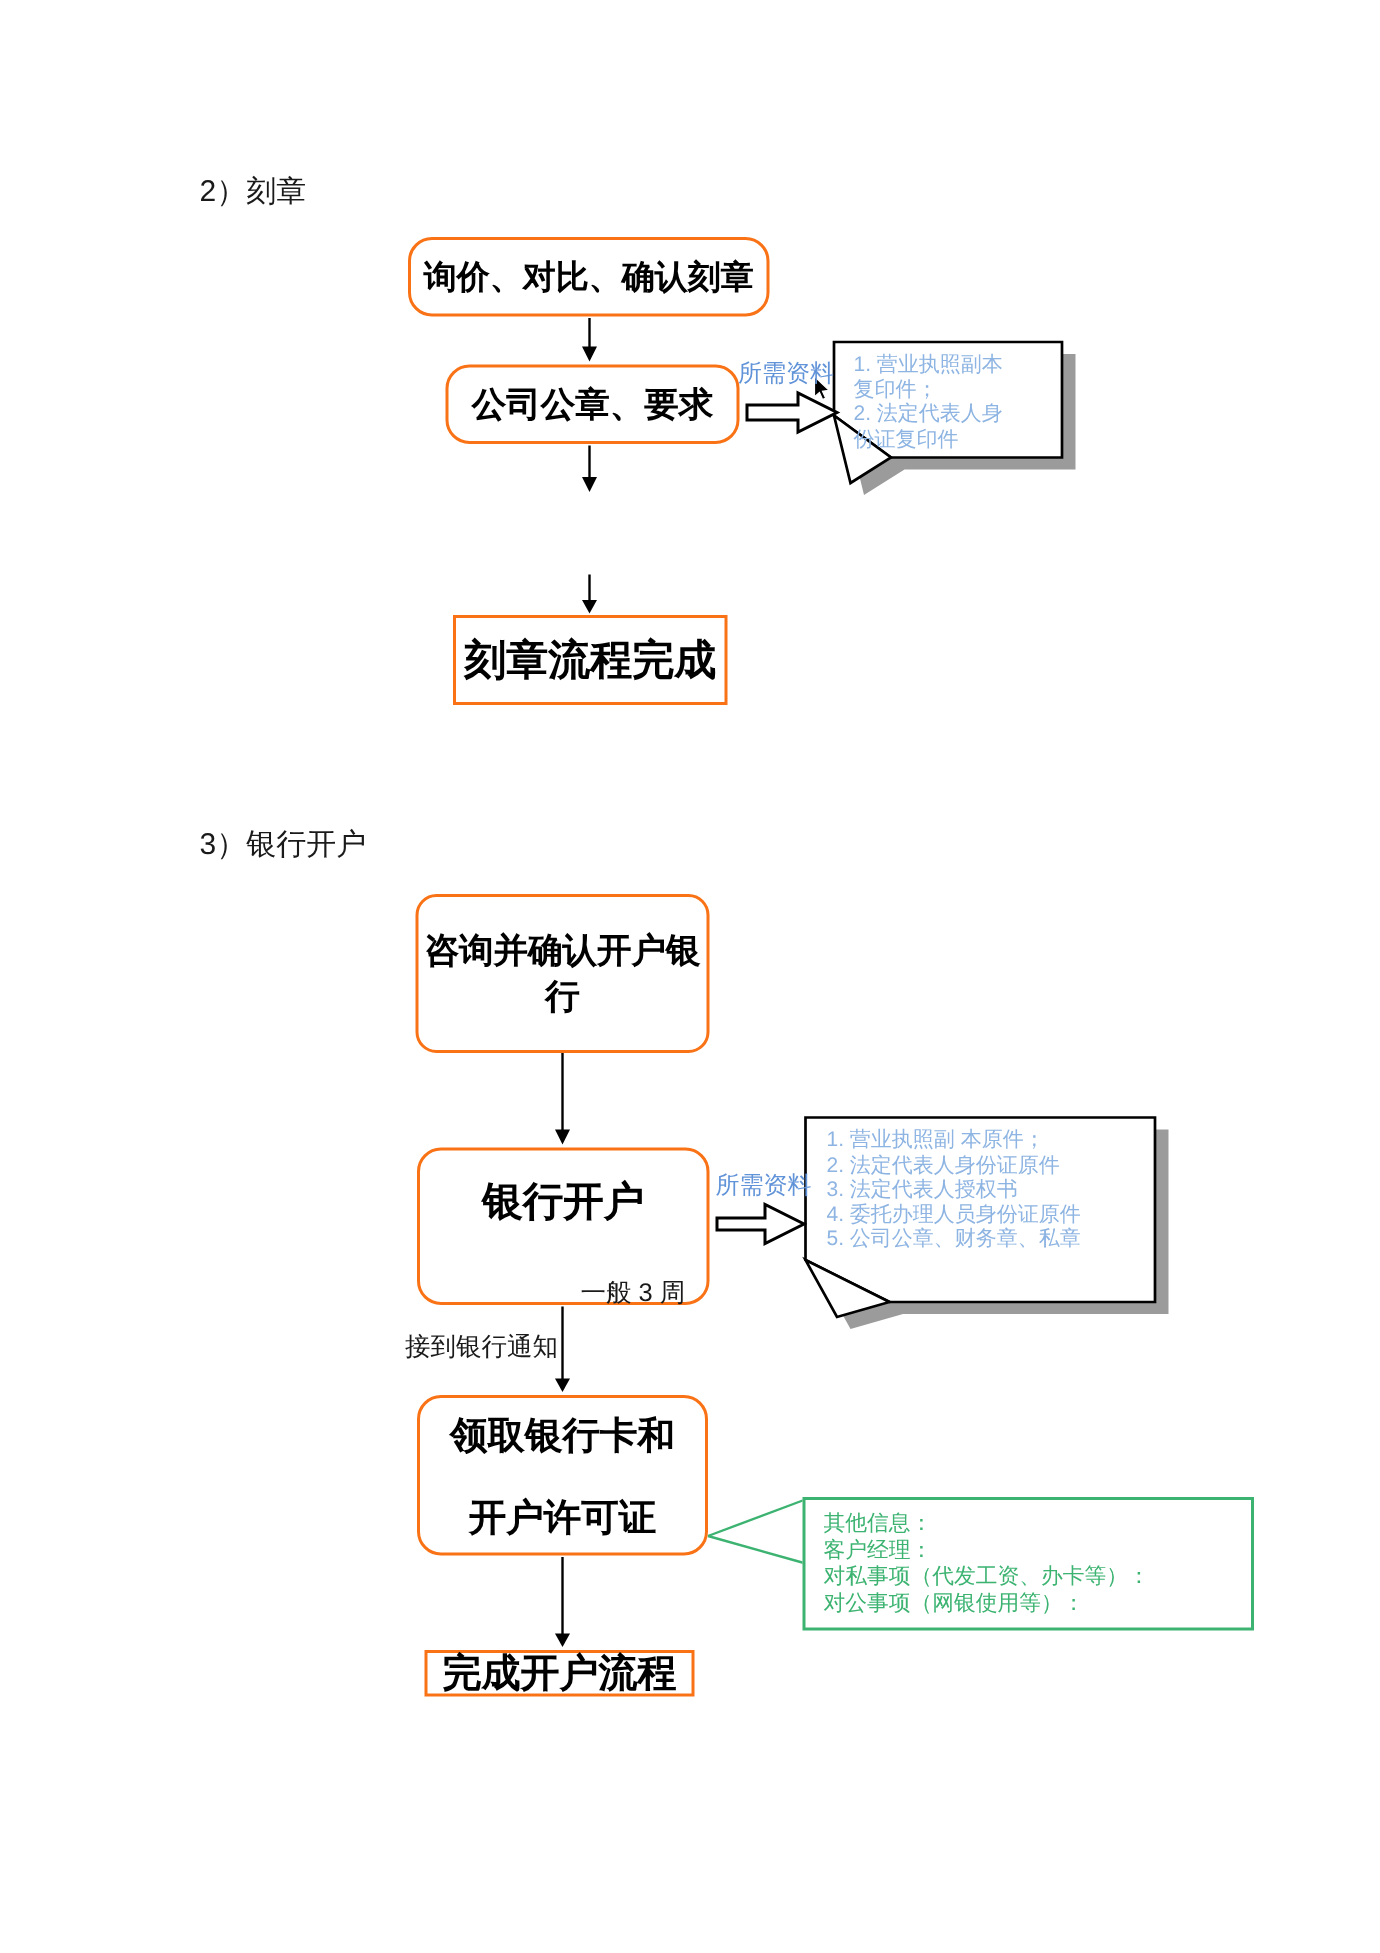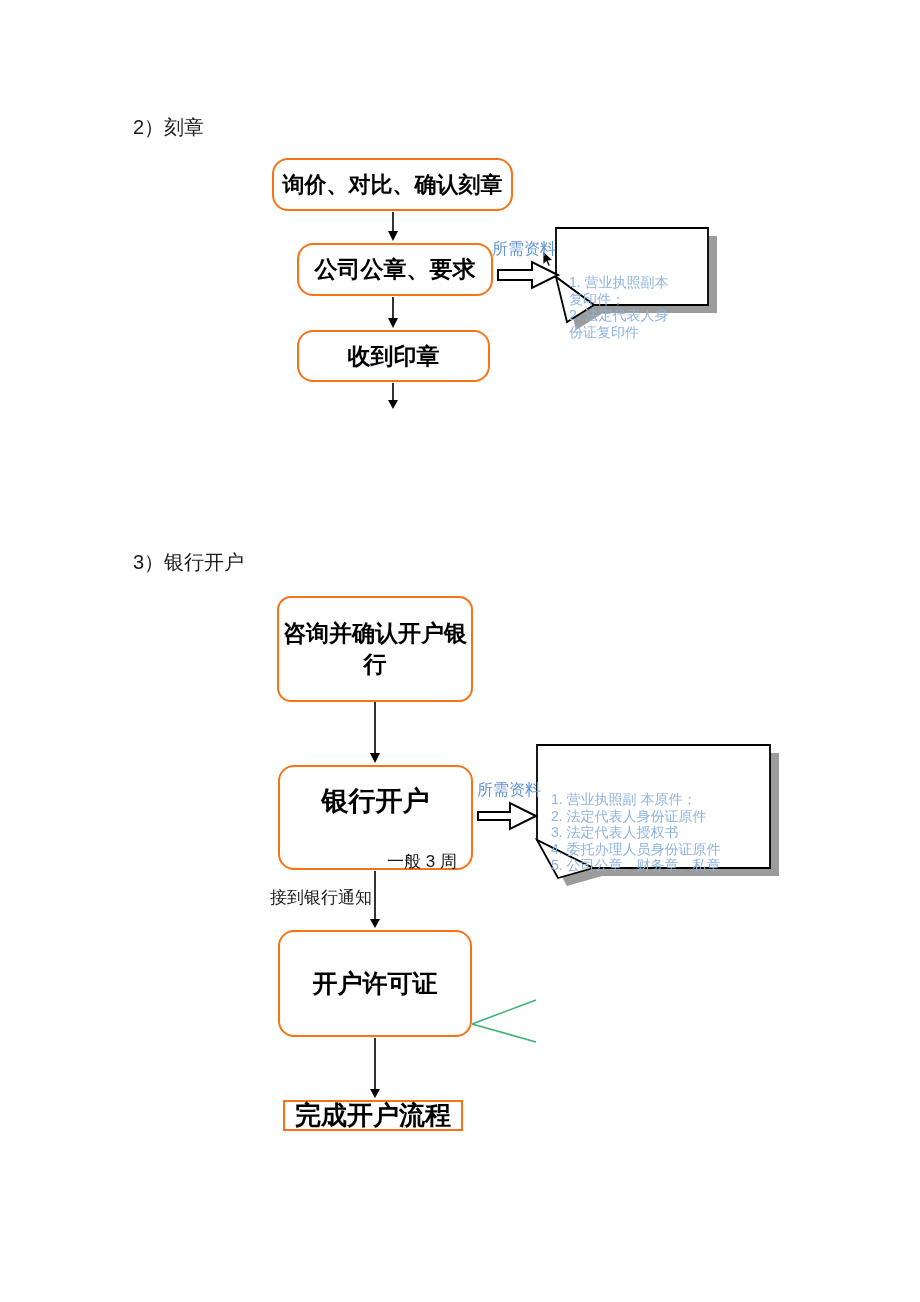--- a/index.html
+++ b/index.html
@@ -24,21 +24,21 @@
     display:flex;align-items:center;justify-content:center;
     font-weight:bold;text-align:center;box-sizing:border-box;
   }
   .rounded{border-radius:16px;}
   .col{flex-direction:column;}
   .t{position:absolute;white-space:nowrap;}
   .title{font-size:20px;color:#1a1a1a;}
   .blue-label{font-size:16px;color:var(--blue_label);}
   .note-text{
     position:absolute;color:var(--blue_note);
-    font-size:14px;line-height:16.7px;margin-top:40px;
+    font-size:14px;line-height:16.7px;
   }
   .edge-label{font-size:17px;color:#1a1a1a;}
   .green-box{
     position:absolute;left:535px;top:998px;width:301px;height:89px;
     border:2px solid var(--green);background:#fff;box-sizing:border-box;
     padding:8px 8px 0 12px;color:var(--green);
     font-size:14.5px;line-height:17.7px;
   }
 </style>
 </head>
@@ -96,22 +96,22 @@
 
   <div class="t blue-label" style="left:492px;top:239px">所需资料</div>
 
   <div class="note-text" style="left:569px;top:234px;width:132px">
     <div>1. 营业执照副本</div>
     <div>复印件；</div>
     <div>2. 法定代表人身</div>
     <div>份证复印件</div>
   </div>
 
-  <div class="fbox rounded" style="left:297px;top:330px;width:193px;height:52px;font-size:23px">收到印章</div>
 
+  <div class="fbox" style="left:302px;top:410px;width:183px;height:60px;font-size:28px">刻章流程完成</div>
 
   <div class="t title" style="left:133px;top:549px">3）银行开户</div>
 
   <div class="fbox rounded col" style="left:277px;top:596px;width:196px;height:106px;font-size:23px;border-radius:14px">
     <div>咨询并确认开户银</div>
     <div>行</div>
   </div>
 
   <div class="fbox rounded" style="left:278px;top:765px;width:195px;height:105px;font-size:27px;align-items:flex-start;padding-top:16px">银行开户</div>
 
@@ -122,19 +122,26 @@
     <div>2. 法定代表人身份证原件</div>
     <div>3. 法定代表人授权书</div>
     <div>4. 委托办理人员身份证原件</div>
     <div>5. 公司公章、财务章、私章</div>
   </div>
 
   <div class="t edge-label" style="left:270px;top:886px">接到银行通知</div>
   <div class="t edge-label" style="left:387px;top:850px">一般 3 周</div>
 
   <div class="fbox rounded col" style="left:278px;top:930px;width:194px;height:107px;font-size:25px;row-gap:22px">
+    <div>领取银行卡和</div>
     <div>开户许可证</div>
   </div>
 
+  <div class="green-box">
+    <div>其他信息：</div>
+    <div>客户经理：</div>
+    <div>对私事项（代发工资、办卡等）：</div>
+    <div>对公事项（网银使用等）：</div>
+  </div>
 
   <div class="fbox" style="left:283px;top:1100px;width:180px;height:31px;font-size:26px">完成开户流程</div>
 
 </div>
 
 </body></html>

